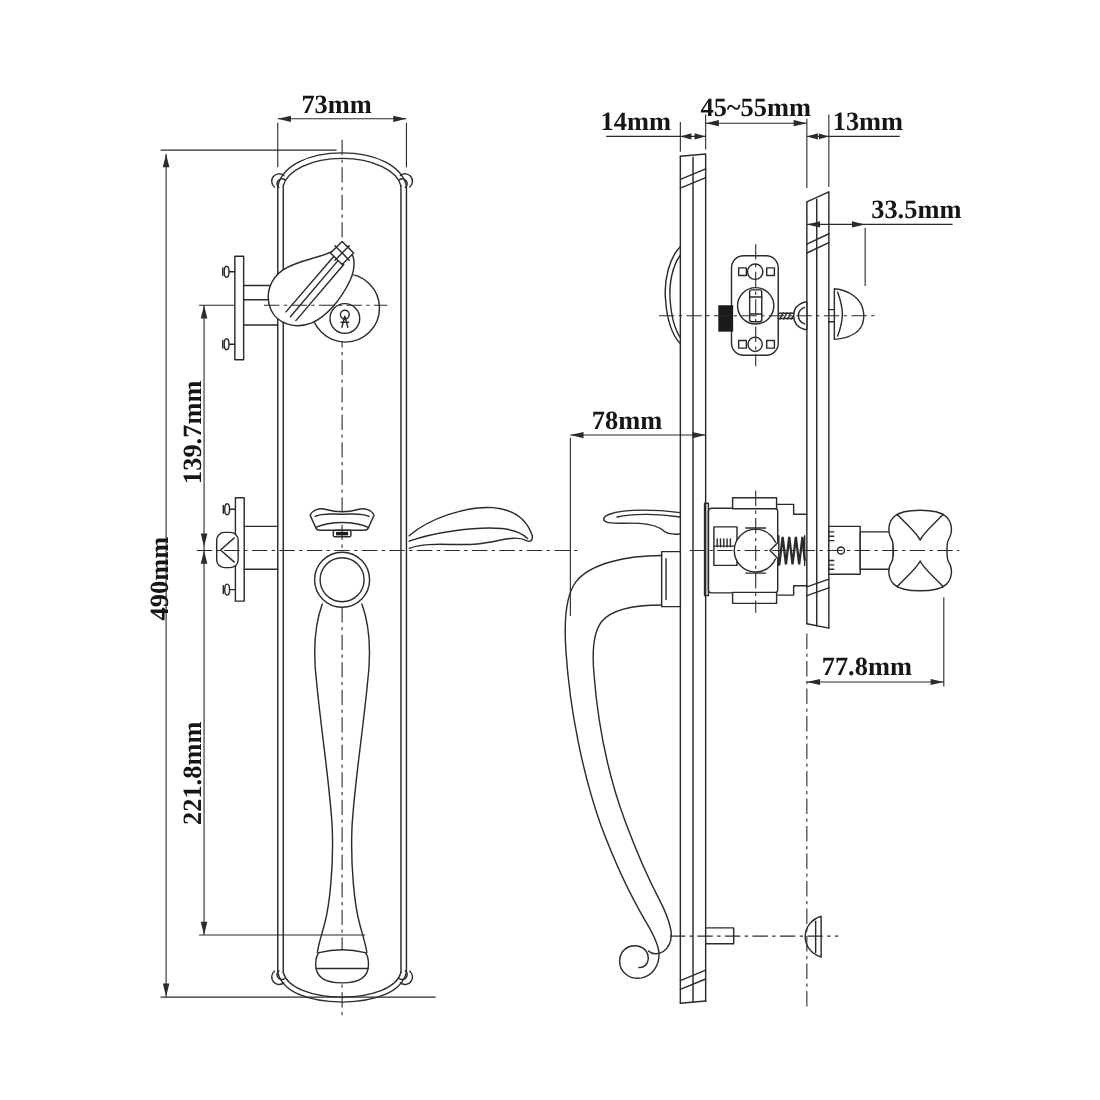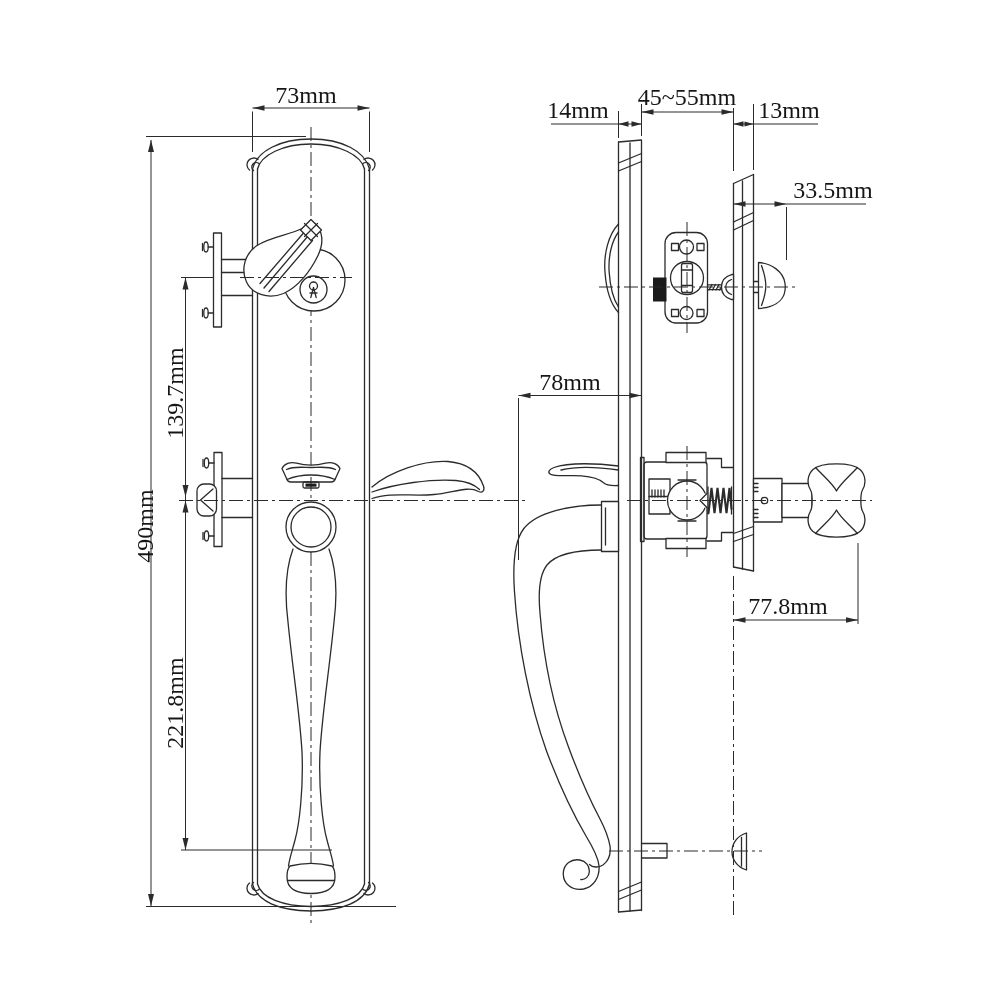--- a/index.html
+++ b/index.html
@@ -1,17 +1,17 @@
 <!DOCTYPE html>
 <html style="--ln: #2b2b2b; --tx: #161616; --bg: #ffffff;"><head>
 <meta charset="utf-8">
 <style>
   html,body{margin:0;padding:0;background:#fff;}
   #stage{position:relative;width:1000px;height:1000px;background:var(--bg,#fff);overflow:hidden;
-         font-family:"Liberation Serif", serif;}
+         font-family:"Liberation Serif", serif;font-weight:bold;}
   svg{display:block}
   .s   {stroke:var(--ln,#2b2b2b);stroke-width:1.3;fill:none;stroke-linecap:round;stroke-linejoin:round;}
   .sw  {stroke:var(--ln,#2b2b2b);stroke-width:1.3;fill:#fff;stroke-linejoin:round;}
   .sp  {stroke:var(--ln,#2b2b2b);stroke-width:2.1;fill:none;stroke-linecap:round;}
   .dim {stroke:var(--ln,#2b2b2b);stroke-width:1;fill:none;}
   .dash{stroke:var(--ln,#2b2b2b);stroke-width:1;fill:none;stroke-dasharray:14 4 3 4;}
   .arr {fill:var(--ln,#2b2b2b);stroke:none;}
   .blk {fill:#1b1b1b;stroke:none;}
   text {font-family:"Liberation Serif", serif;font-size:24px;fill:var(--tx,#161616);}
 </style>

